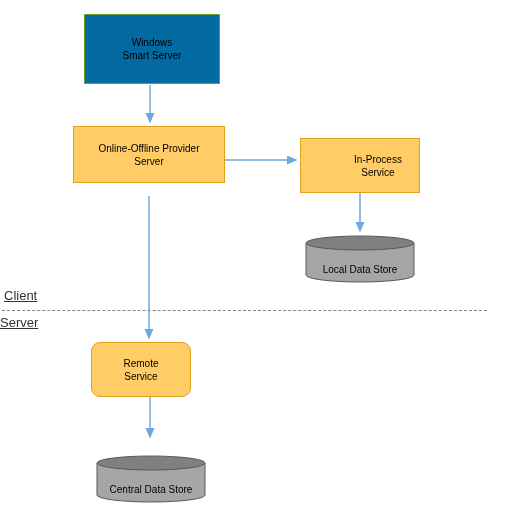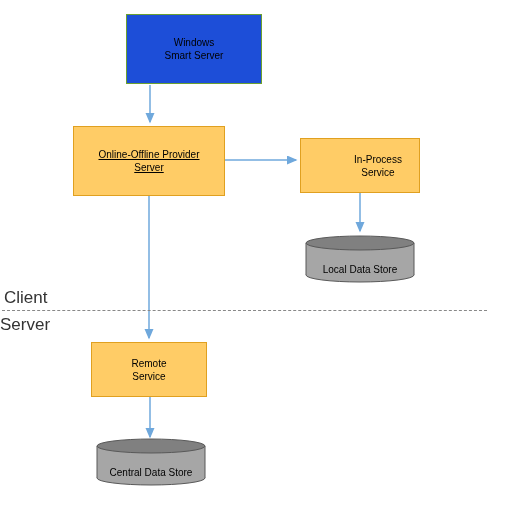--- a/index.html
+++ b/index.html
@@ -15,23 +15,22 @@
   .box {
     position: absolute;
     display: flex;
     align-items: center;
     justify-content: center;
     text-align: center;
     box-sizing: border-box;
     line-height: 1.3;
   }
   .green-box {
-    background: #1d4ed8;
+    background: #0369a1;
     border: 1px solid #6BA030;
-    margin-left: 42px;
   }
   .orange-box {
     background: #FFCC66;
     border: 1px solid #E0A020;
   }
   .cylinder {
     position: absolute;
     display: flex;
     align-items: center;
     justify-content: center;
@@ -46,71 +45,72 @@
     text-align: center;
     font-size: 10px;
     margin-top: 20px;
   }
   .arrow {
     position: absolute;
     pointer-events: none;
   }
   .zone-label {
     position: absolute;
-    font-size: 17px;
+    font-size: 13px;
     color: #333;
+    text-decoration: underline;
   }
   .divider {
     position: absolute;
     border-top: 1px dashed #888;
   }
 </style>
 </head>
 <body>
 
 <div class="box green-box" style="left:84px; top:14px; width:136px; height:70px;">
   <div>
     <span>Windows</span><br>
     <span>Smart Server</span>
   </div>
 </div>
 
-<div class="box orange-box" style="left:73px; top:126px; width:152px; height:70px;text-decoration:underline;">
+<div class="box orange-box" style="left:73px; top:126px; width:152px; height:57px;">
   <div>
     <span>Online-Offline Provider</span><br>
     <span>Server</span>
   </div>
 </div>
 
 <div class="box orange-box" style="left:300px; top:138px; width:120px; height:55px;padding-left:36px;">
   <div>
     <span>In-Process</span><br>
     <span>Service</span>
   </div>
 </div>
 
-<div class="box orange-box" style="left:91px; top:342px; width:116px; height:55px;">
+<div class="box orange-box" style="left:91px; top:342px; width:100px; height:55px;border-radius:9px;">
   <div>
     <span>Remote</span><br>
     <span>Service</span>
   </div>
 </div>
 
 <div class="cylinder" style="left:305px; top:235px; width:110px; height:48px;">
   <svg width="110" height="48">
     <ellipse cx="55" cy="40" rx="54" ry="7" fill="#A6A6A6" stroke="#595959" stroke-width="1"></ellipse>
     <rect x="1" y="8" width="108" height="32" fill="#A6A6A6" stroke="none"></rect>
     <line x1="1" y1="8" x2="1" y2="40" stroke="#595959" stroke-width="1"></line>
     <line x1="109" y1="8" x2="109" y2="40" stroke="#595959" stroke-width="1"></line>
     <ellipse cx="55" cy="8" rx="54" ry="7" fill="#808080" stroke="#595959" stroke-width="1"></ellipse>
   </svg>
   <div class="cylinder-label">Local Data Store</div>
 </div>
 
-<div class="cylinder" style="left:96px; top:438px; width:110px; height:48px;">
+<div class="cylinder" style="left:96px; top:455px; width:110px; height:48px;">
   <svg width="110" height="48">
     <ellipse cx="55" cy="40" rx="54" ry="7" fill="#A6A6A6" stroke="#595959" stroke-width="1"></ellipse>
     <rect x="1" y="8" width="108" height="32" fill="#A6A6A6" stroke="none"></rect>
     <line x1="1" y1="8" x2="1" y2="40" stroke="#595959" stroke-width="1"></line>
     <line x1="109" y1="8" x2="109" y2="40" stroke="#595959" stroke-width="1"></line>
     <ellipse cx="55" cy="8" rx="54" ry="7" fill="#808080" stroke="#595959" stroke-width="1"></ellipse>
   </svg>
   <div class="cylinder-label">Central Data Store</div>
 </div>
 

